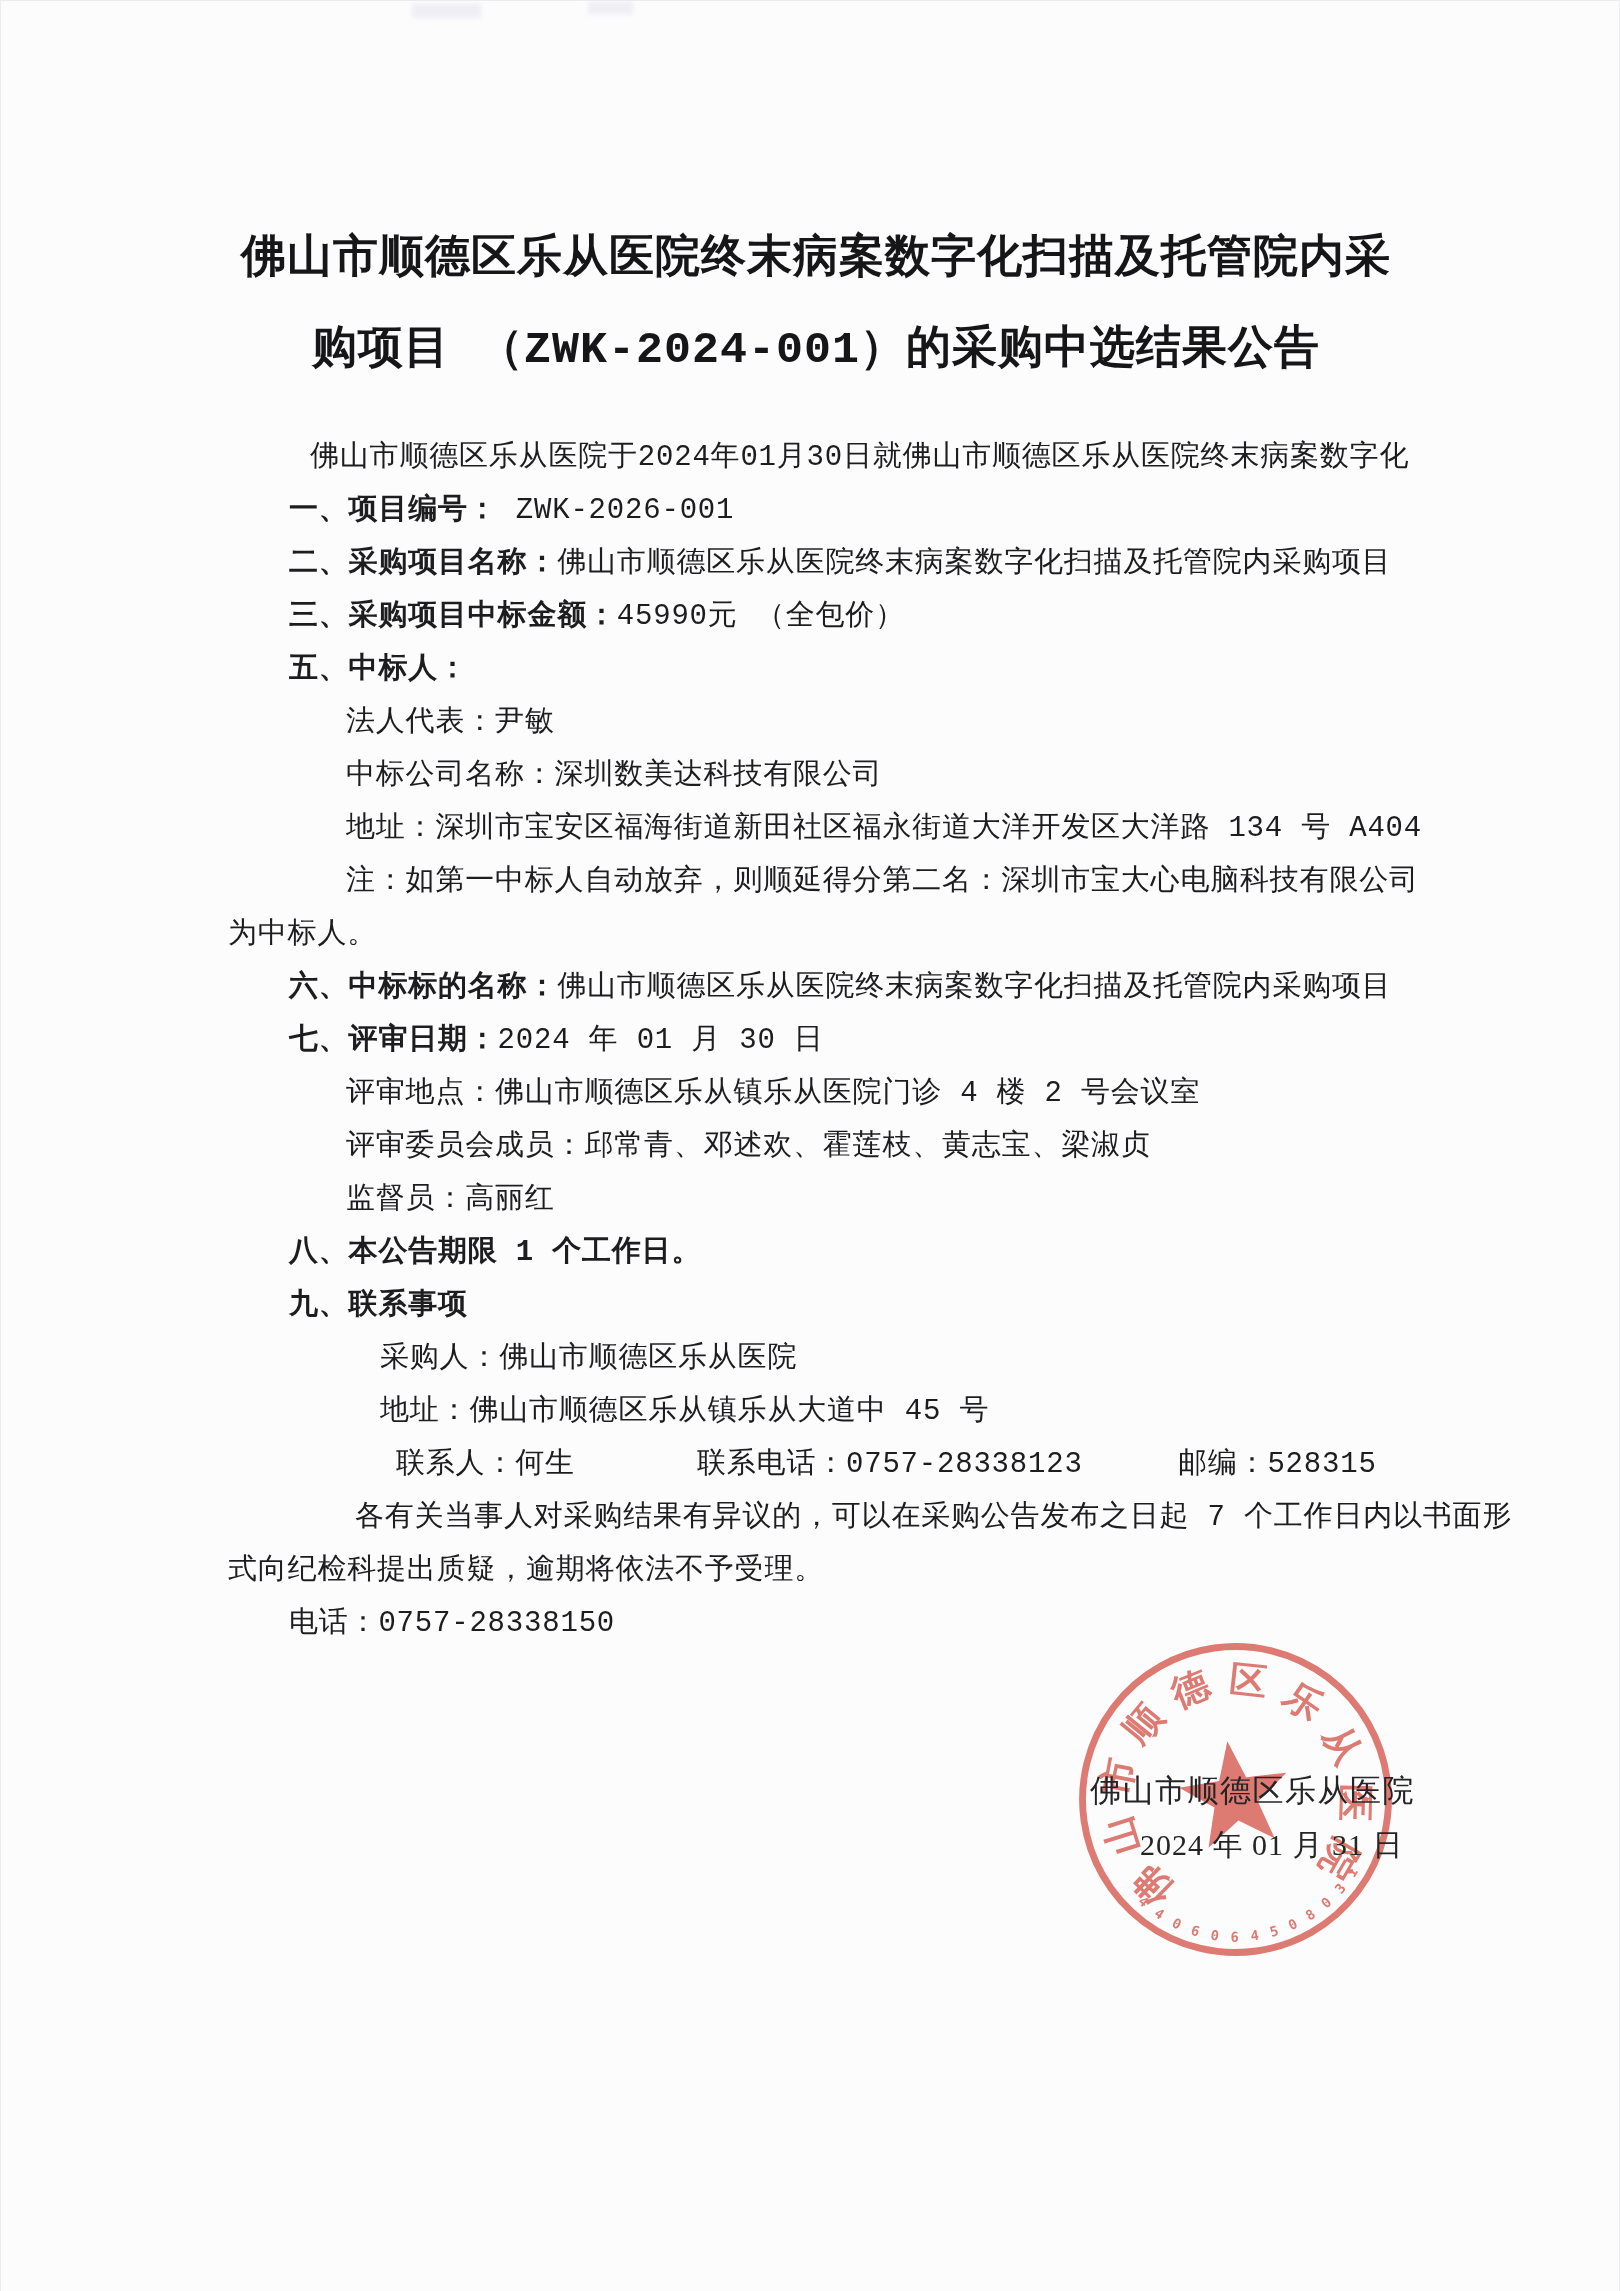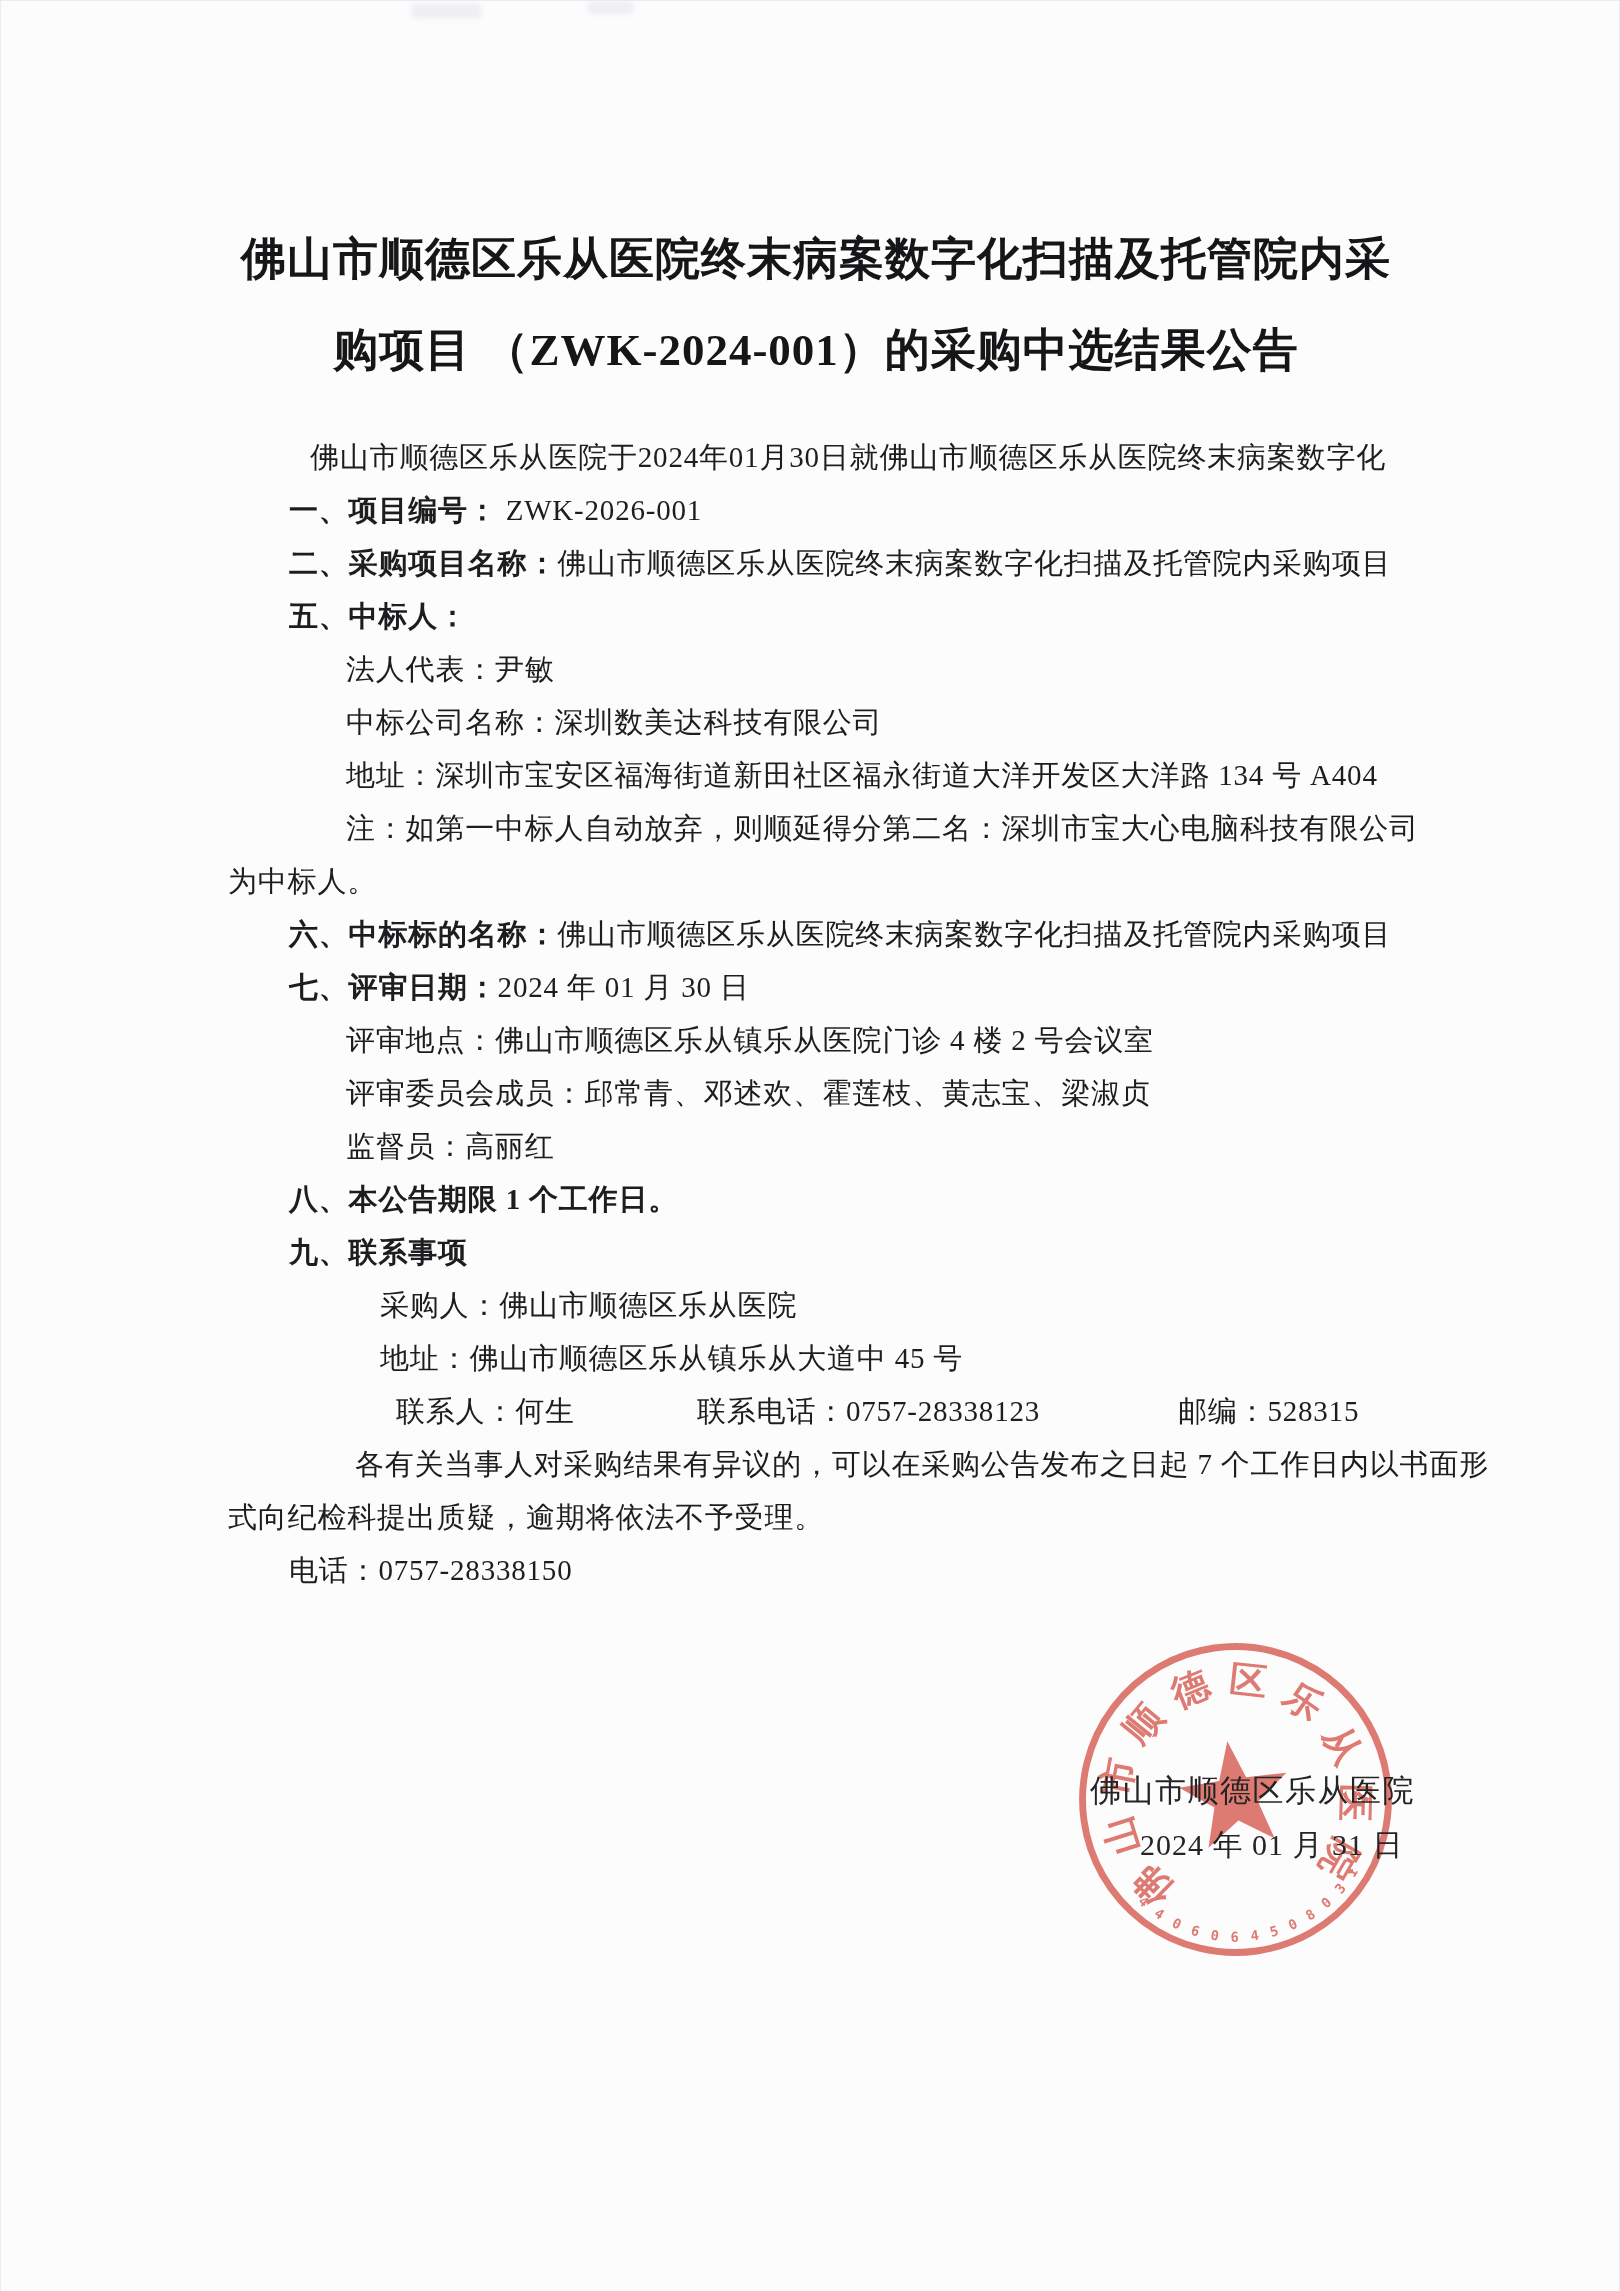--- a/index.html
+++ b/index.html
@@ -9,21 +9,21 @@
     background:#fcfcfd;
     overflow:hidden;
     font-family:"Liberation Serif","DejaVu Serif",serif;
     color:#1d1d1f;
     box-shadow:inset 0 0 0 1px #ececf0;
   }
   .artifact{position:absolute;background:rgba(190,190,215,.22);filter:blur(2.9px);}
   .a1{left:412px;top:3.9px;width:69px;height:13.7px;}
   .a2{left:588px;top:2px;width:45px;height:11.8px;}
 
-  .content{position:absolute;left:228px;top:0;width:1176px;}
+  .content{position:absolute;left:228px;top:0;width:1176px;font-family:Liberation Mono, monospace;}
   .title{
     margin-top:214px;
     text-align:center;
     font-weight:700;
     font-size:45px;
     line-height:91px;
     letter-spacing:1px;
     color:#161618;
   }
   .body{margin-top:35px;font-size:29px;letter-spacing:0.8px;}
@@ -56,20 +56,21 @@
     <div class="title">
       <div>佛山市顺德区乐从医院终末病案数字化扫描及托管院内采</div>
       <div>购项目 （ZWK-2024-001）的采购中选结果公告</div>
     </div>
 
     <div class="body">
       <div class="line ind-intro"><span>佛山市顺德区乐从医院于2024年01月30日就佛山市顺德区乐从医院终末病案数字化</span></div>
 
       <div class="line ind-item"><span class="lbl">一、项目编号：</span><span> ZWK-2026-001</span></div>
       <div class="line ind-item"><span class="lbl">二、采购项目名称：</span><span>佛山市顺德区乐从医院终末病案数字化扫描及托管院内采购项目</span></div>
+      <div class="line ind-item"><span class="lbl">三、采购项目中标金额：</span><span>45990元 （全包价）</span></div>
       <div class="line ind-item"><span class="lbl">五、中标人：</span><span></span></div>
 
       <div class="line ind-sub"><span>法人代表：尹敏</span></div>
       <div class="line ind-sub"><span>中标公司名称：深圳数美达科技有限公司</span></div>
       <div class="line ind-sub"><span>地址：深圳市宝安区福海街道新田社区福永街道大洋开发区大洋路 134 号 A404</span></div>
       <div class="line ind-sub"><span>注：如第一中标人自动放弃，则顺延得分第二名：深圳市宝大心电脑科技有限公司</span></div>
       <div class="line"><span>为中标人。</span></div>
 
       <div class="line ind-item"><span class="lbl">六、中标标的名称：</span><span>佛山市顺德区乐从医院终末病案数字化扫描及托管院内采购项目</span></div>
       <div class="line ind-item"><span class="lbl">七、评审日期：</span><span>2024 年 01 月 30 日</span></div>

